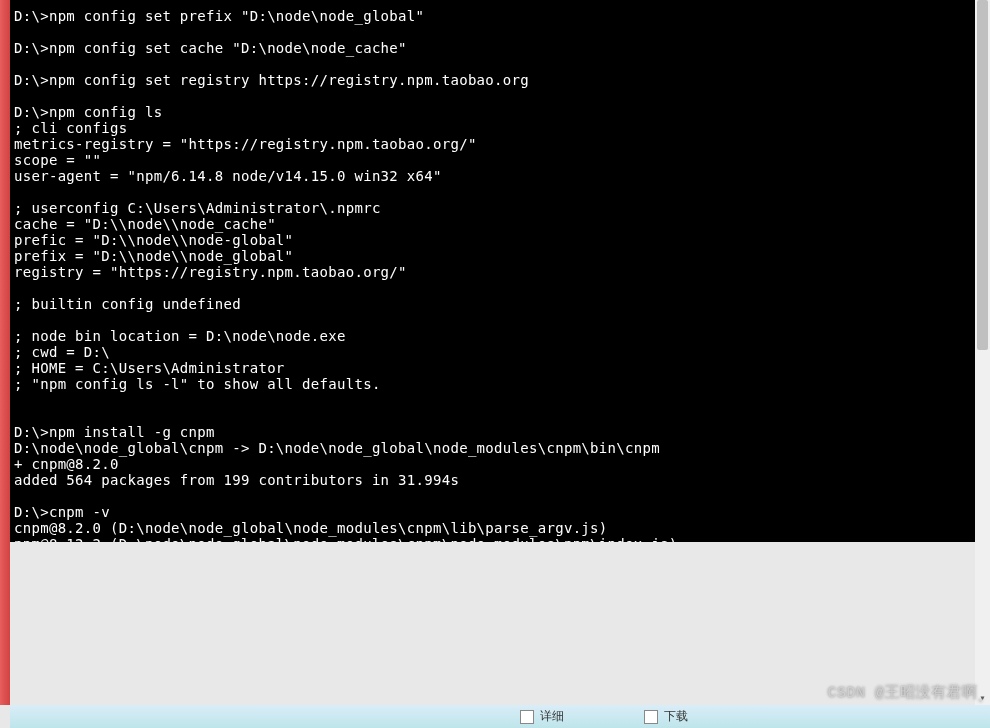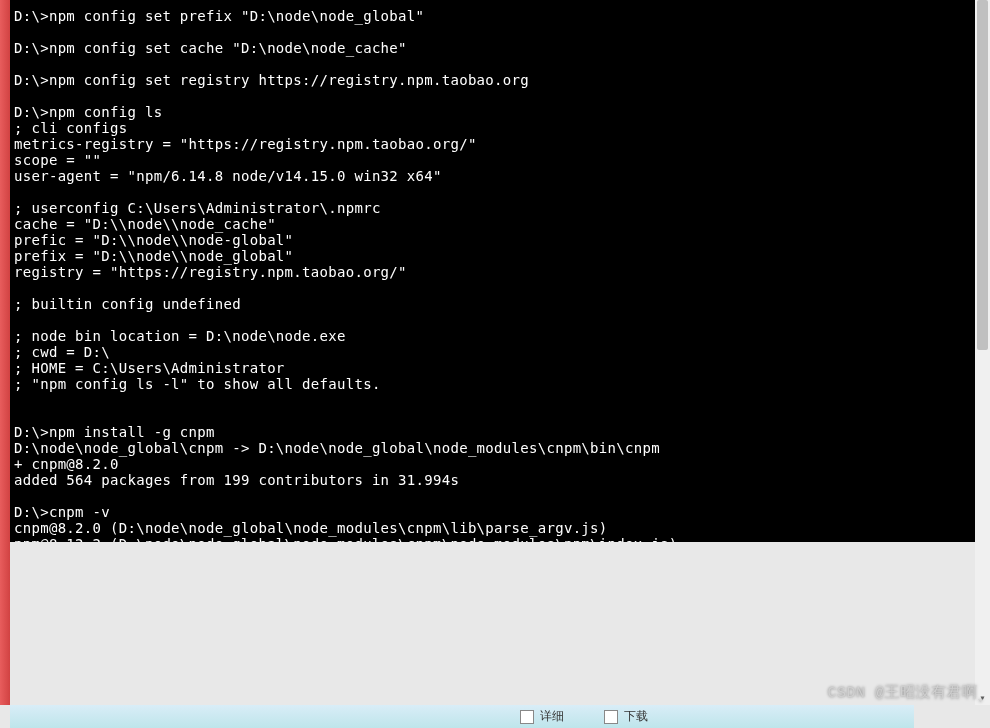--- a/index.html
+++ b/index.html
@@ -64,26 +64,26 @@
       display: flex;
       align-items: center;
       justify-content: center;
       color: #606060;
       font-size: 10px;
     }
     .taskbar-hint {
       position: absolute;
       left: 10px;
       bottom: 0;
-      width: 904px;
+      width: 980px;
       height: 23px;
       background: linear-gradient(180deg, #d9edf7 0%, #bee5eb 100%);
       display: flex;
       align-items: center;
-      gap: 40px;
+      gap: 80px;
       padding-left: 510px;
       font-size: 12px;
       color: #333;
       font-family: "Microsoft YaHei", sans-serif;
     }
     .tb-item {
       display: flex;
       align-items: center;
       gap: 6px;
     }

